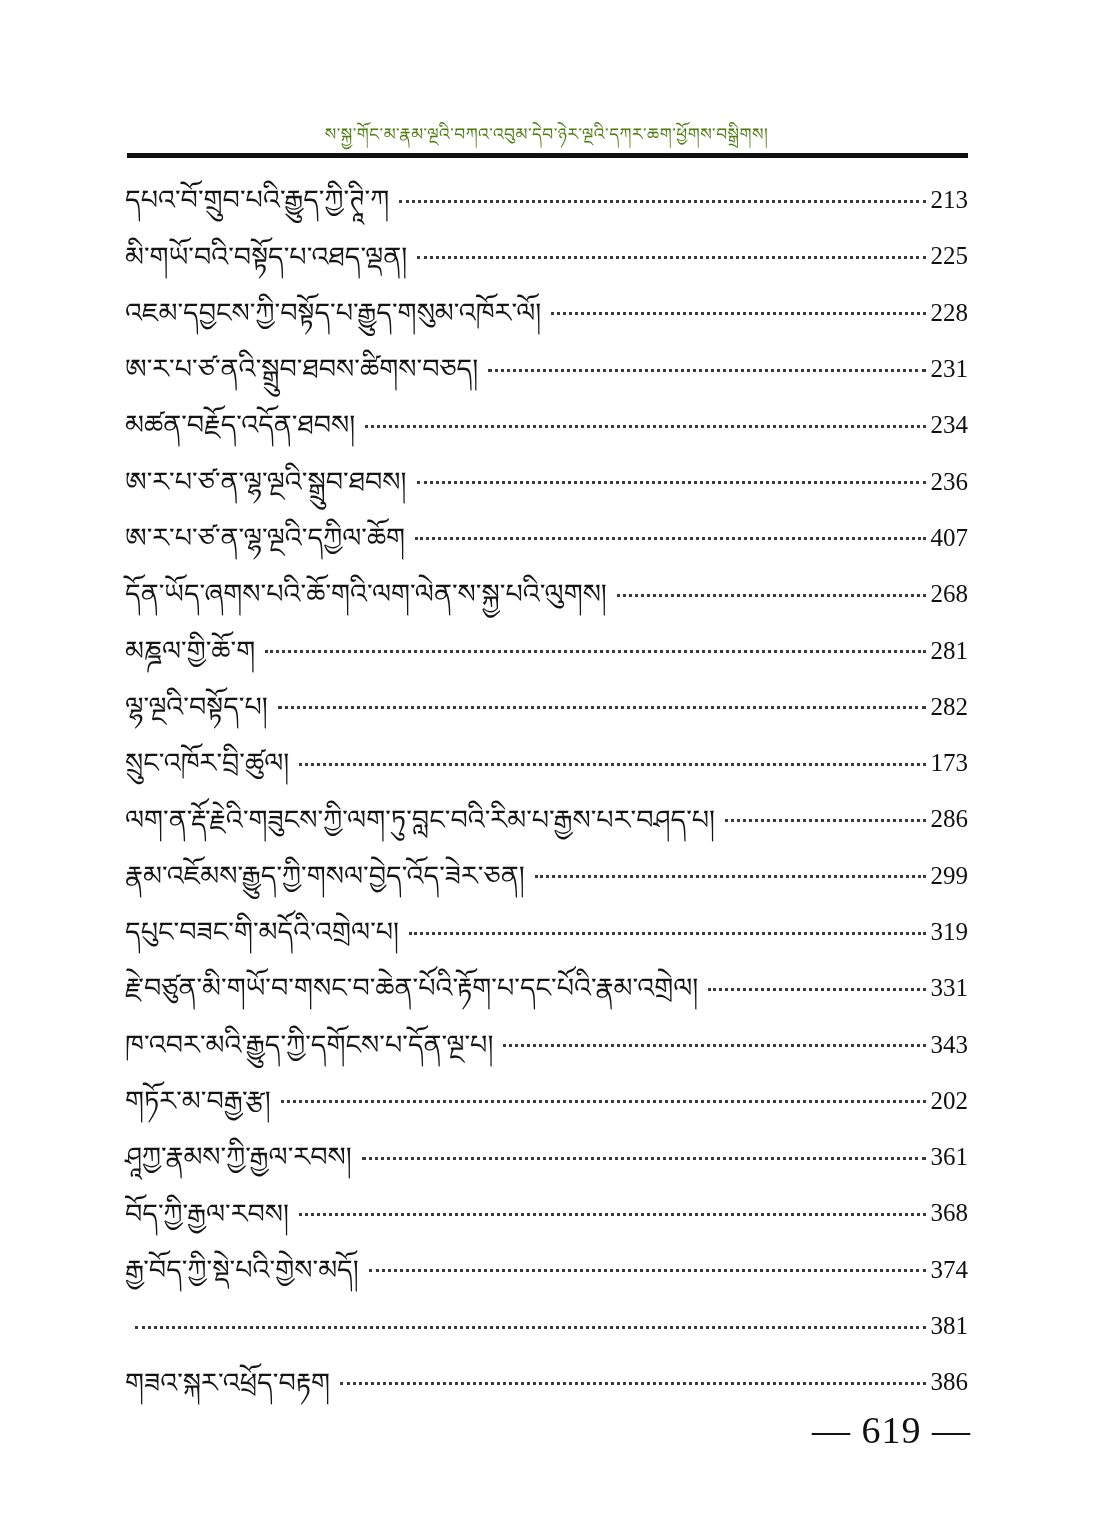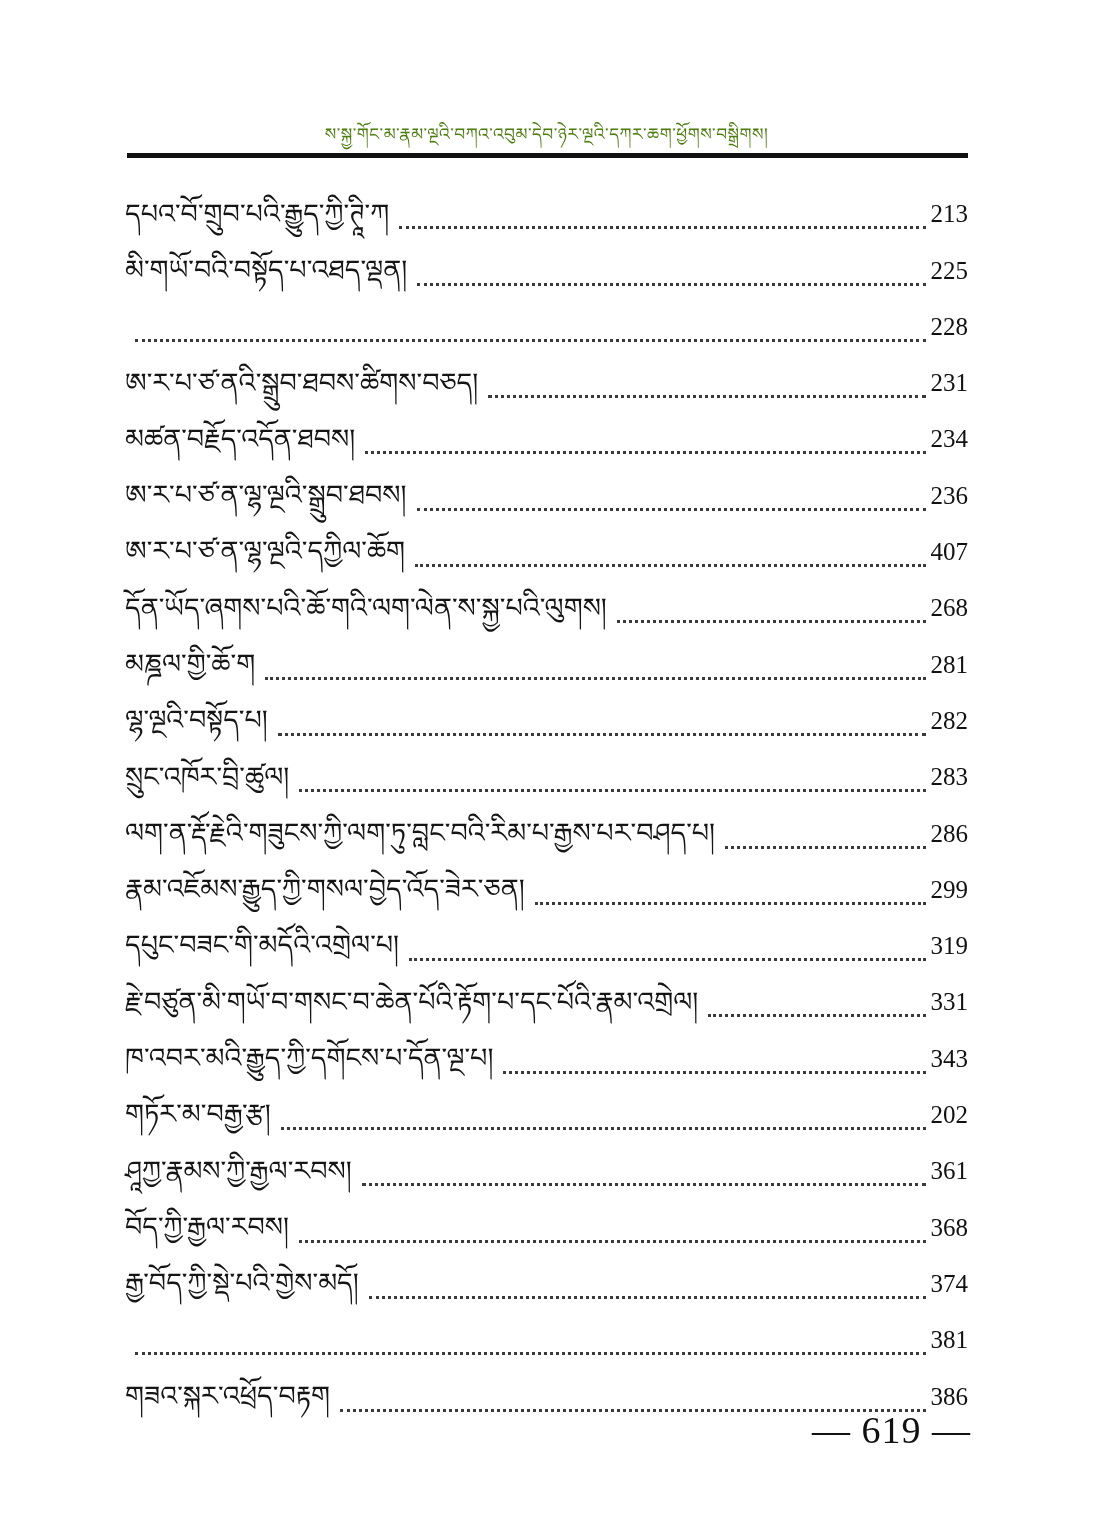--- a/index.html
+++ b/index.html
@@ -36,21 +36,21 @@
   }
   .toc {
     position: absolute;
     top: 172px;
     left: 125px;
     width: 843px;
   }
   .toc-row {
     height: 56.3px;
     display: flex;
-    align-items: flex-end;
+    align-items: center;
   }
   .toc-title {
     font-size: 27px;
     line-height: 1.1;
     white-space: nowrap;
     color: #151515;
   }
   .toc-leader {
     flex: 1 1 auto;
     height: 0;
@@ -90,20 +90,21 @@
       <span class="toc-page">213</span>
     </div>
 
     <div class="toc-row">
       <span class="toc-title">མི་གཡོ་བའི་བསྟོད་པ་འཐད་ལྡན།</span>
       <span class="toc-leader"></span>
       <span class="toc-page">225</span>
     </div>
 
     <div class="toc-row">
+      <span class="toc-title">འཇམ་དབྱངས་ཀྱི་བསྟོད་པ་རྒྱུད་གསུམ་འཁོར་ལོ།</span>
       <span class="toc-leader"></span>
       <span class="toc-page">228</span>
     </div>
 
     <div class="toc-row">
       <span class="toc-title">ཨ་ར་པ་ཙ་ནའི་སྒྲུབ་ཐབས་ཚིགས་བཅད།</span>
       <span class="toc-leader"></span>
       <span class="toc-page">231</span>
     </div>
 
@@ -139,21 +140,21 @@
 
     <div class="toc-row">
       <span class="toc-title">ལྷ་ལྔའི་བསྟོད་པ།</span>
       <span class="toc-leader"></span>
       <span class="toc-page">282</span>
     </div>
 
     <div class="toc-row">
       <span class="toc-title">སྲུང་འཁོར་བྲི་ཚུལ།</span>
       <span class="toc-leader"></span>
-      <span class="toc-page">283</span>
+      <span class="toc-page">173</span>
     </div>
 
     <div class="toc-row">
       <span class="toc-title">ལག་ན་རྡོ་རྗེའི་གཟུངས་ཀྱི་ལག་ཏུ་བླང་བའི་རིམ་པ་རྒྱས་པར་བཤད་པ།</span>
       <span class="toc-leader"></span>
       <span class="toc-page">286</span>
     </div>
 
     <div class="toc-row">
       <span class="toc-title">རྣམ་འཇོམས་རྒྱུད་ཀྱི་གསལ་བྱེད་འོད་ཟེར་ཅན།</span>

